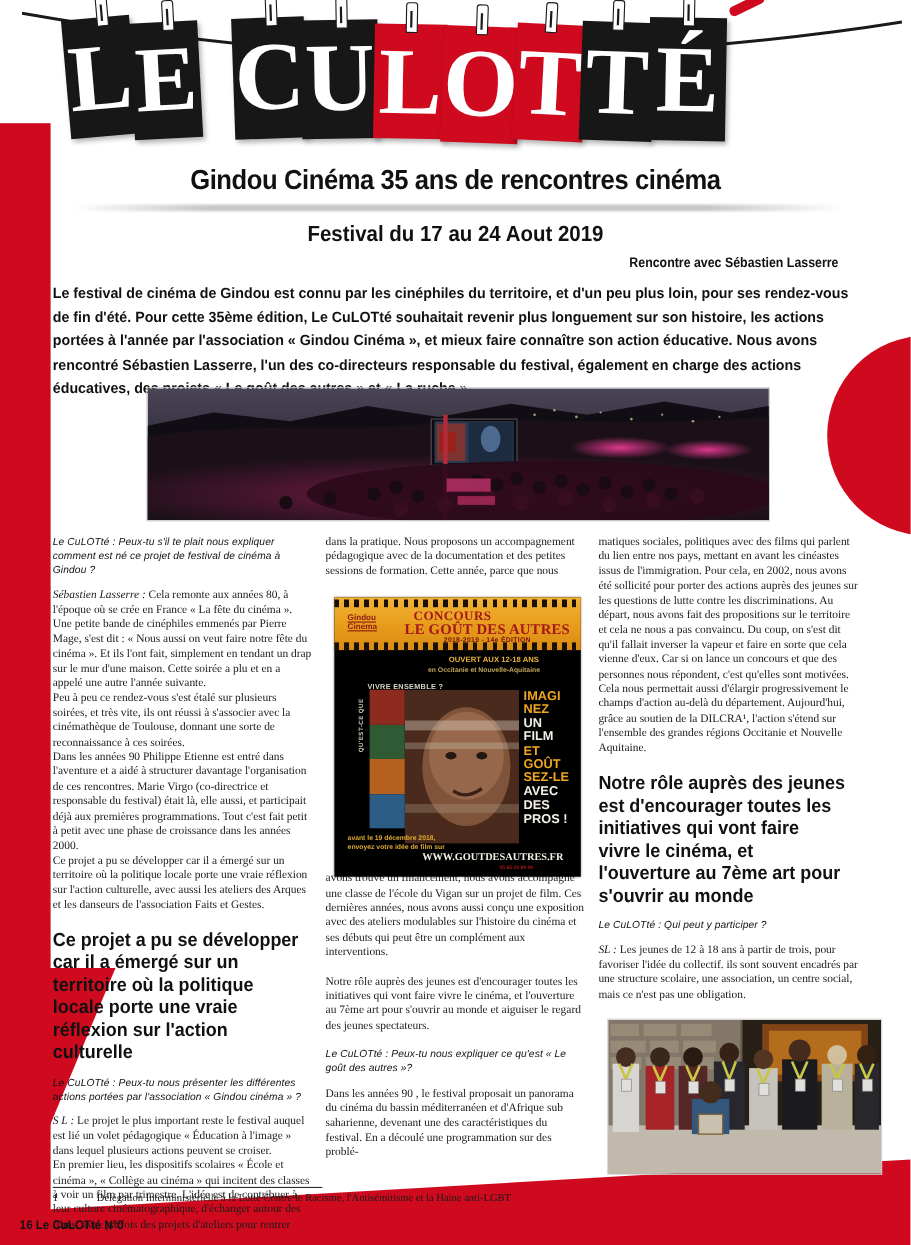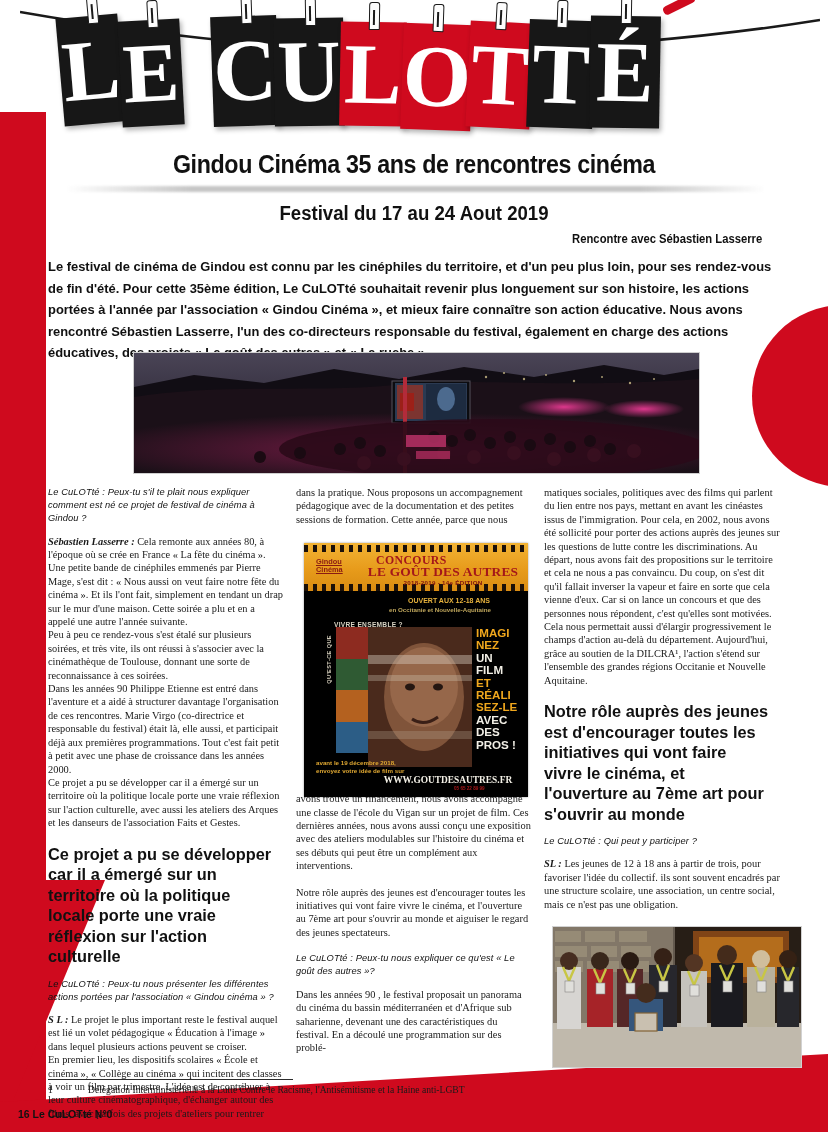--- a/index.html
+++ b/index.html
@@ -86,21 +86,21 @@
   p{margin:0 0 0 0;}
   .q{
     font-family:"Liberation Sans", sans-serif;
     font-weight:normal;font-style:italic;font-size:9.3px;line-height:13.2px;
     color:#111;letter-spacing:.1px;margin-bottom:9px;
   }
   .body{
     font-family:"Liberation Serif", serif;
     font-size:10.4px;line-height:13.4px;color:#1a1a1a;text-align:left;
   }
-  .body .who{font-style:italic;font-weight:bold;}
+  .body .who{font-style:italic;}
   .bighead{
     font-family:"Liberation Sans", sans-serif;font-weight:bold;
     font-size:17.2px;line-height:20.5px;color:#111;
     margin:14px 0 11px 0;transform:scaleX(.95);transform-origin:left;
   }
   .spacer-md{height:13px;}
 
   
   .poster{position:absolute;left:304px;top:543px;width:224px;height:254px;z-index:5;
           background:#000;box-shadow:0 0 2px rgba(0,0,0,.4);}
@@ -358,21 +358,21 @@
         <rect x="0" y="48" width="104" height="6" fill="#d8cfc0" opacity=".30"></rect>
         <rect x="0" y="104" width="104" height="8" fill="#b6a691" opacity=".30"></rect>
       </svg>
     </div>
     <div class="p-right">
       <div class="o">IMAGI</div>
       <div class="o">NEZ</div>
       <div class="w">UN</div>
       <div class="w">FILM</div>
       <div class="o">ET</div>
-      <div class="o">RÉALI</div>
+      <div class="o">GOÛT</div>
       <div class="o">SEZ-LE</div>
       <div class="w">AVEC</div>
       <div class="w">DES</div>
       <div class="w">PROS !</div>
     </div>
     <div class="p-avant">
       <div>avant le 19 décembre 2018,</div>
       <div>envoyez votre idée de film sur</div>
     </div>
     <div class="p-url">WWW.GOUTDESAUTRES.FR</div>

